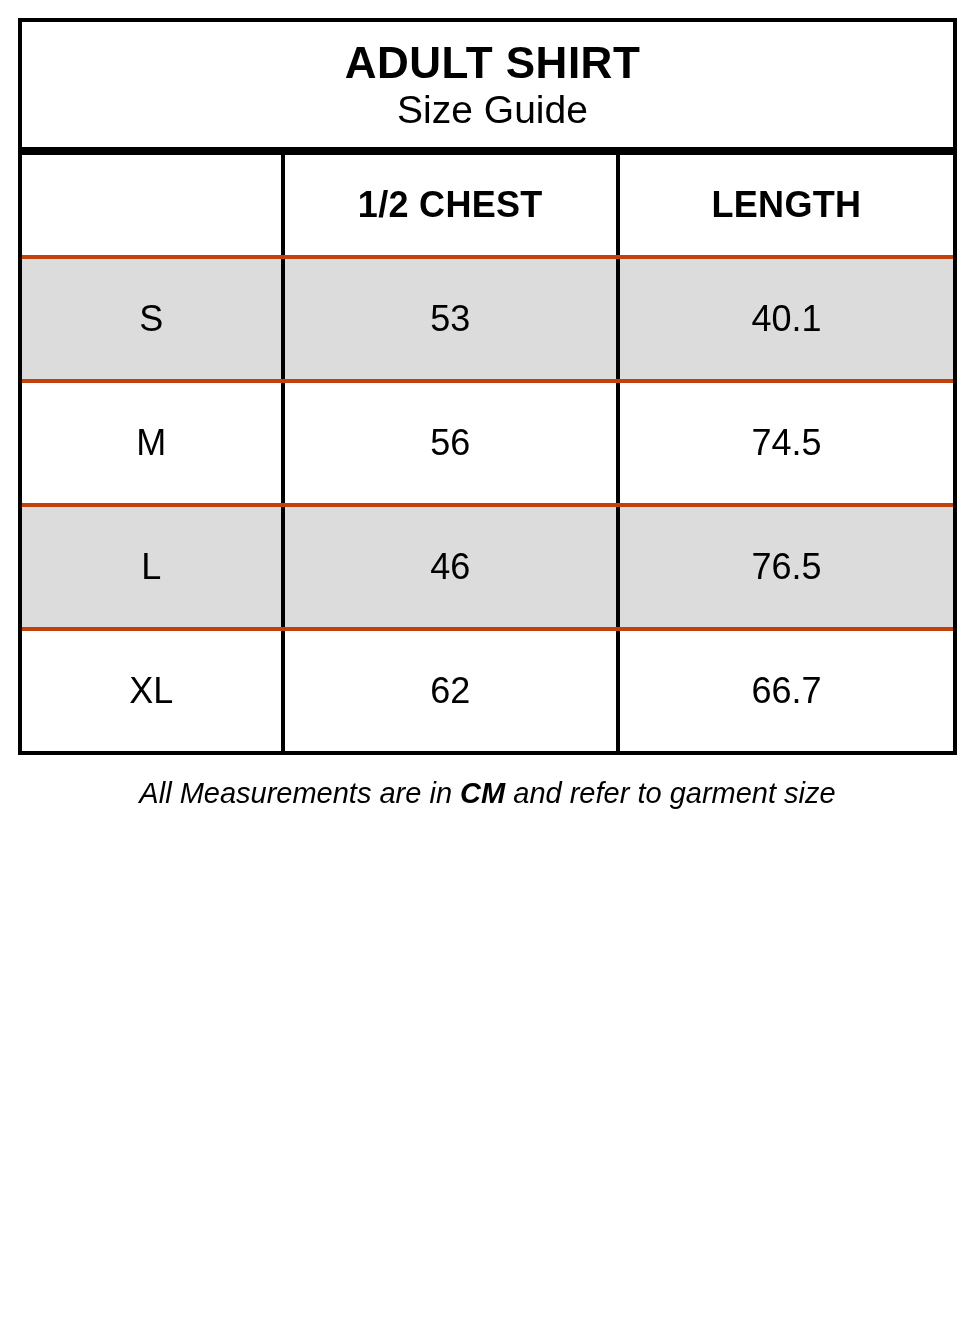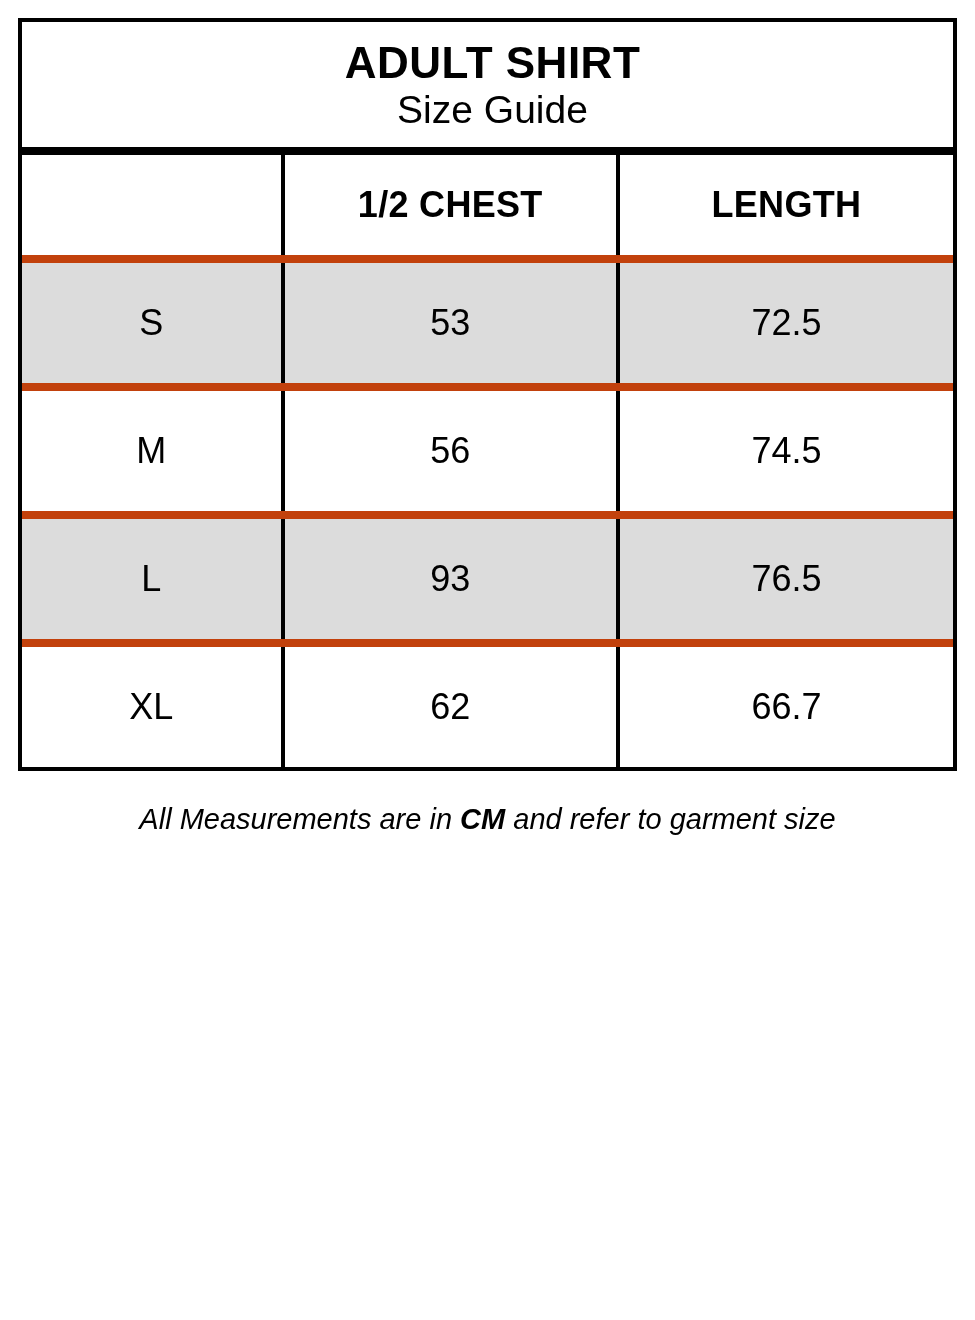--- a/index.html
+++ b/index.html
@@ -51,21 +51,21 @@
     width: 100%;
     table-layout: fixed;
   }
   table.size-table col.c0 { width: 28%; }
   table.size-table col.c1 { width: 36%; }
   table.size-table col.c2 { width: 36%; }
 
   table.size-table th,
   table.size-table td {
     border-right: 4px solid #000000;
-    border-bottom: 8px solid #c2410c;
+    border-bottom: 4px solid #c2410c;
     text-align: center;
     vertical-align: middle;
     padding: 0;
     height: 120px;
   }
   table.size-table th:last-child,
   table.size-table td:last-child {
     border-right: none;
   }
   table.size-table thead th {
@@ -84,21 +84,21 @@
   tr.shaded td {
     background: #dcdcdc;
   }
   tbody tr:last-child td {
     border-bottom: none;
   }
   
   .footnote {
     border-top: 4px solid #000000;
     margin-top: 0;
-    padding: 32px 6px 10px 6px;
+    padding: 22px 6px 10px 6px;
     text-align: center;
     font-size: 29px;
     font-style: italic;
   }
   .footnote b {
     font-weight: bold;
     font-style: italic;
   }
 </style>
 </head>
@@ -122,30 +122,30 @@
         <tr>
           <th class="blank"></th>
           <th>1/2 CHEST</th>
           <th>LENGTH</th>
         </tr>
       </thead>
       <tbody>
         <tr class="shaded">
           <td>S</td>
           <td>53</td>
-          <td>72.5</td>
+          <td>40.1</td>
         </tr>
         <tr>
           <td>M</td>
           <td>56</td>
           <td>74.5</td>
         </tr>
         <tr class="shaded">
           <td>L</td>
-          <td>93</td>
+          <td>46</td>
           <td>76.5</td>
         </tr>
         <tr>
           <td>XL</td>
           <td>62</td>
           <td>66.7</td>
         </tr>
       </tbody>
     </table>
 

